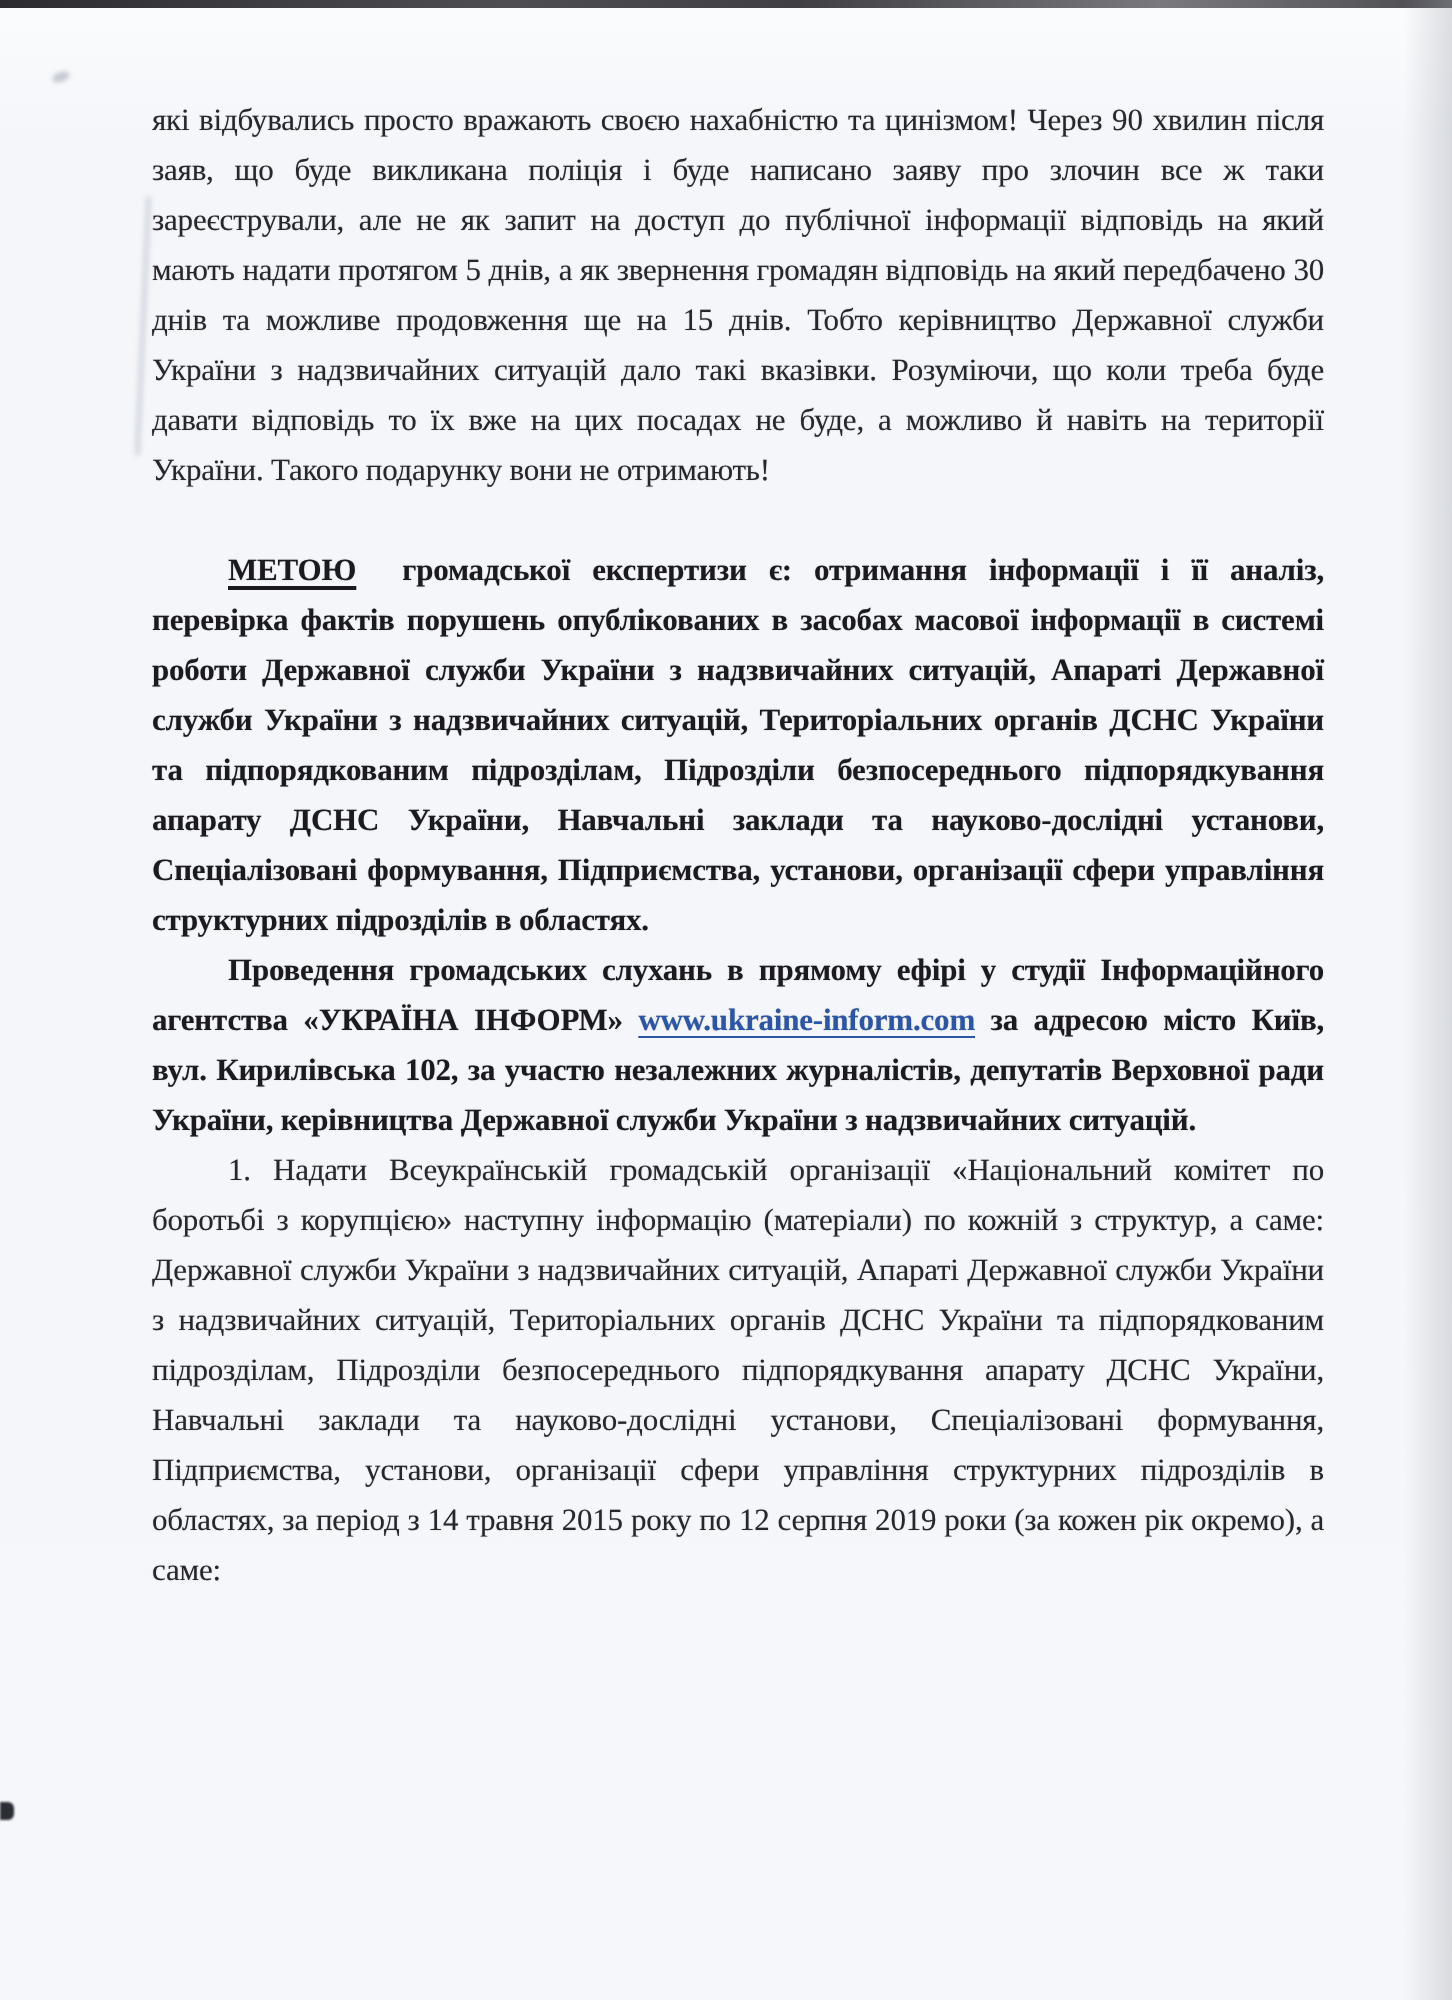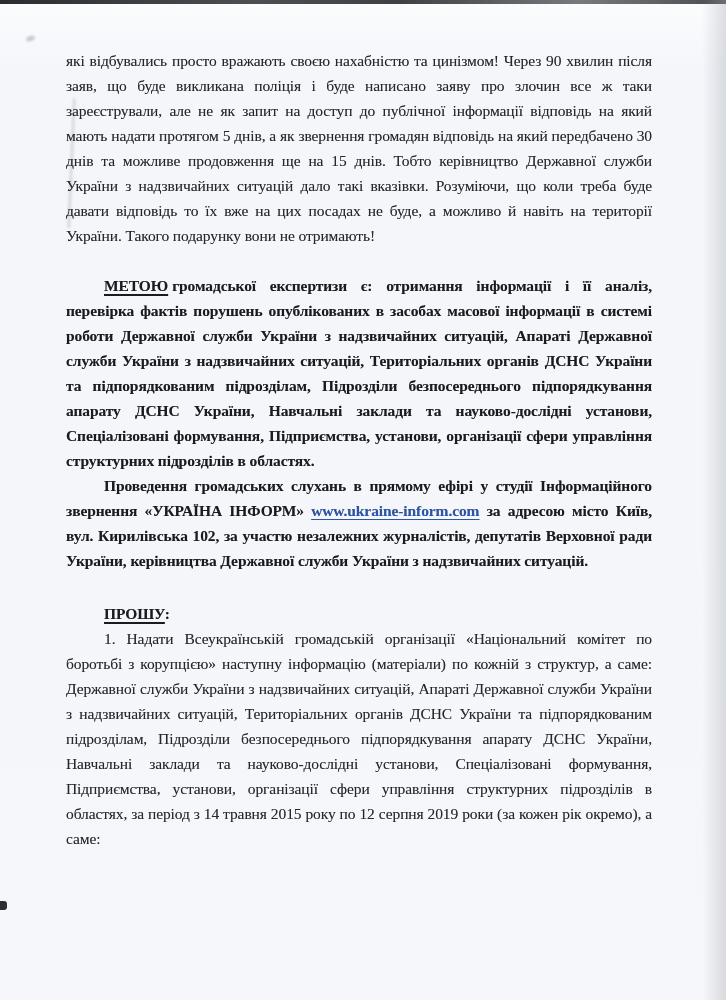--- a/index.html
+++ b/index.html
@@ -33,40 +33,40 @@
     position: absolute; left: 70px; top: 98px; width: 3px; height: 130px;
     background: rgba(190,196,206,0.55); border-radius: 3px;
     transform: rotate(2.5deg); filter: blur(1.2px);
   }
   .speck-bottom-left {
     position: absolute; left: 0; top: 901px; width: 7px; height: 9px;
     background: #2b2e34; border-radius: 0 3px 3px 0; filter: blur(0.4px);
   }
   
   .content {
-    position: absolute; left: 66px; top: 48px; width: 586px;
+    position: absolute; left: 76px; top: 48px; width: 586px;
   }
   .para {
     margin: 0;
     font-size: 15.5px; line-height: 25px;
     letter-spacing: -0.1px;
     color: #26262c;
     text-align: justify;
     text-shadow: 0 0 0.6px rgba(40,40,48,0.35);
   }
   .bold { font-weight: 700; color: #1a1a20; }
   .indent { text-indent: 38px; }
   .gap-top { margin-top: 25px; }
   .gap-top-lg { margin-top: 28px; }
   .u {
     text-decoration: underline;
     text-underline-offset: 3px;
     text-decoration-thickness: 1.5px;
   }
-  .heading-word { margin-right: 4px; }
+  .heading-word { margin-right: 23px; }
   .link {
     color: #2b56a8; font-weight: 700;
     text-decoration: underline;
     text-underline-offset: 3px;
     cursor: pointer;
   }
 </style>
 </head>
 <body>
 
@@ -80,25 +80,22 @@
 
   <main class="content">
 
     <p class="para">які відбувались просто вражають своєю нахабністю та цинізмом! Через 90 хвилин після заяв, що буде викликана поліція і буде написано заяву про злочин все ж таки зареєстрували, але не як запит на доступ до публічної інформації відповідь на який мають надати протягом 5 днів, а як звернення громадян відповідь на який передбачено 30 днів та можливе продовження ще на 15 днів. Тобто керівництво Державної служби України з надзвичайних ситуацій дало такі вказівки. Розуміючи, що коли треба буде давати відповідь то їх вже на цих посадах не буде, а можливо й навіть на території України. Такого подарунку вони не отримають!</p>
 
     <p class="para bold indent gap-top">
       <span class="u heading-word">МЕТОЮ</span><span>громадської експертизи є: отримання інформації і її аналіз, перевірка фактів порушень опублікованих в засобах масової інформації в системі роботи Державної служби України з надзвичайних ситуацій, Апараті Державної служби України з надзвичайних ситуацій, Територіальних органів ДСНС України та підпорядкованим підрозділам, Підрозділи безпосереднього підпорядкування апарату ДСНС України, Навчальні заклади та науково-дослідні установи, Спеціалізовані формування, Підприємства, установи, організації сфери управління структурних підрозділів в областях.</span>
     </p>
 
     <p class="para bold indent">
-      <span>Проведення громадських слухань в прямому ефірі у студії Інформаційного звернення «УКРАЇНА ІНФОРМ» </span><a class="link">www.ukraine-inform.com</a><span> за адресою місто Київ, вул. Кирилівська 102, за участю незалежних журналістів, депутатів Верховної ради України, керівництва Державної служби України з надзвичайних ситуацій.</span>
+      <span>Проведення громадських слухань в прямому ефірі у студії Інформаційного агентства «УКРАЇНА ІНФОРМ» </span><a class="link">www.ukraine-inform.com</a><span> за адресою місто Київ, вул. Кирилівська 102, за участю незалежних журналістів, депутатів Верховної ради України, керівництва Державної служби України з надзвичайних ситуацій.</span>
     </p>
 
 
 
-    <p class="para bold indent gap-top-lg">
-      <span class="u">ПРОШУ</span><span>:</span>
-    </p>
 
     <p class="para indent">1. Надати Всеукраїнській громадській організації «Національний комітет по боротьбі з корупцією» наступну інформацію (матеріали) по кожній з структур, а саме: Державної служби України з надзвичайних ситуацій, Апараті Державної служби України з надзвичайних ситуацій, Територіальних органів ДСНС України та підпорядкованим підрозділам, Підрозділи безпосереднього підпорядкування апарату ДСНС України, Навчальні заклади та науково-дослідні установи, Спеціалізовані формування, Підприємства, установи, організації сфери управління структурних підрозділів в областях, за період з 14 травня 2015 року по 12 серпня 2019 роки (за кожен рік окремо), а саме:</p>
 
   </main>
 </div>
 
 </body></html>

